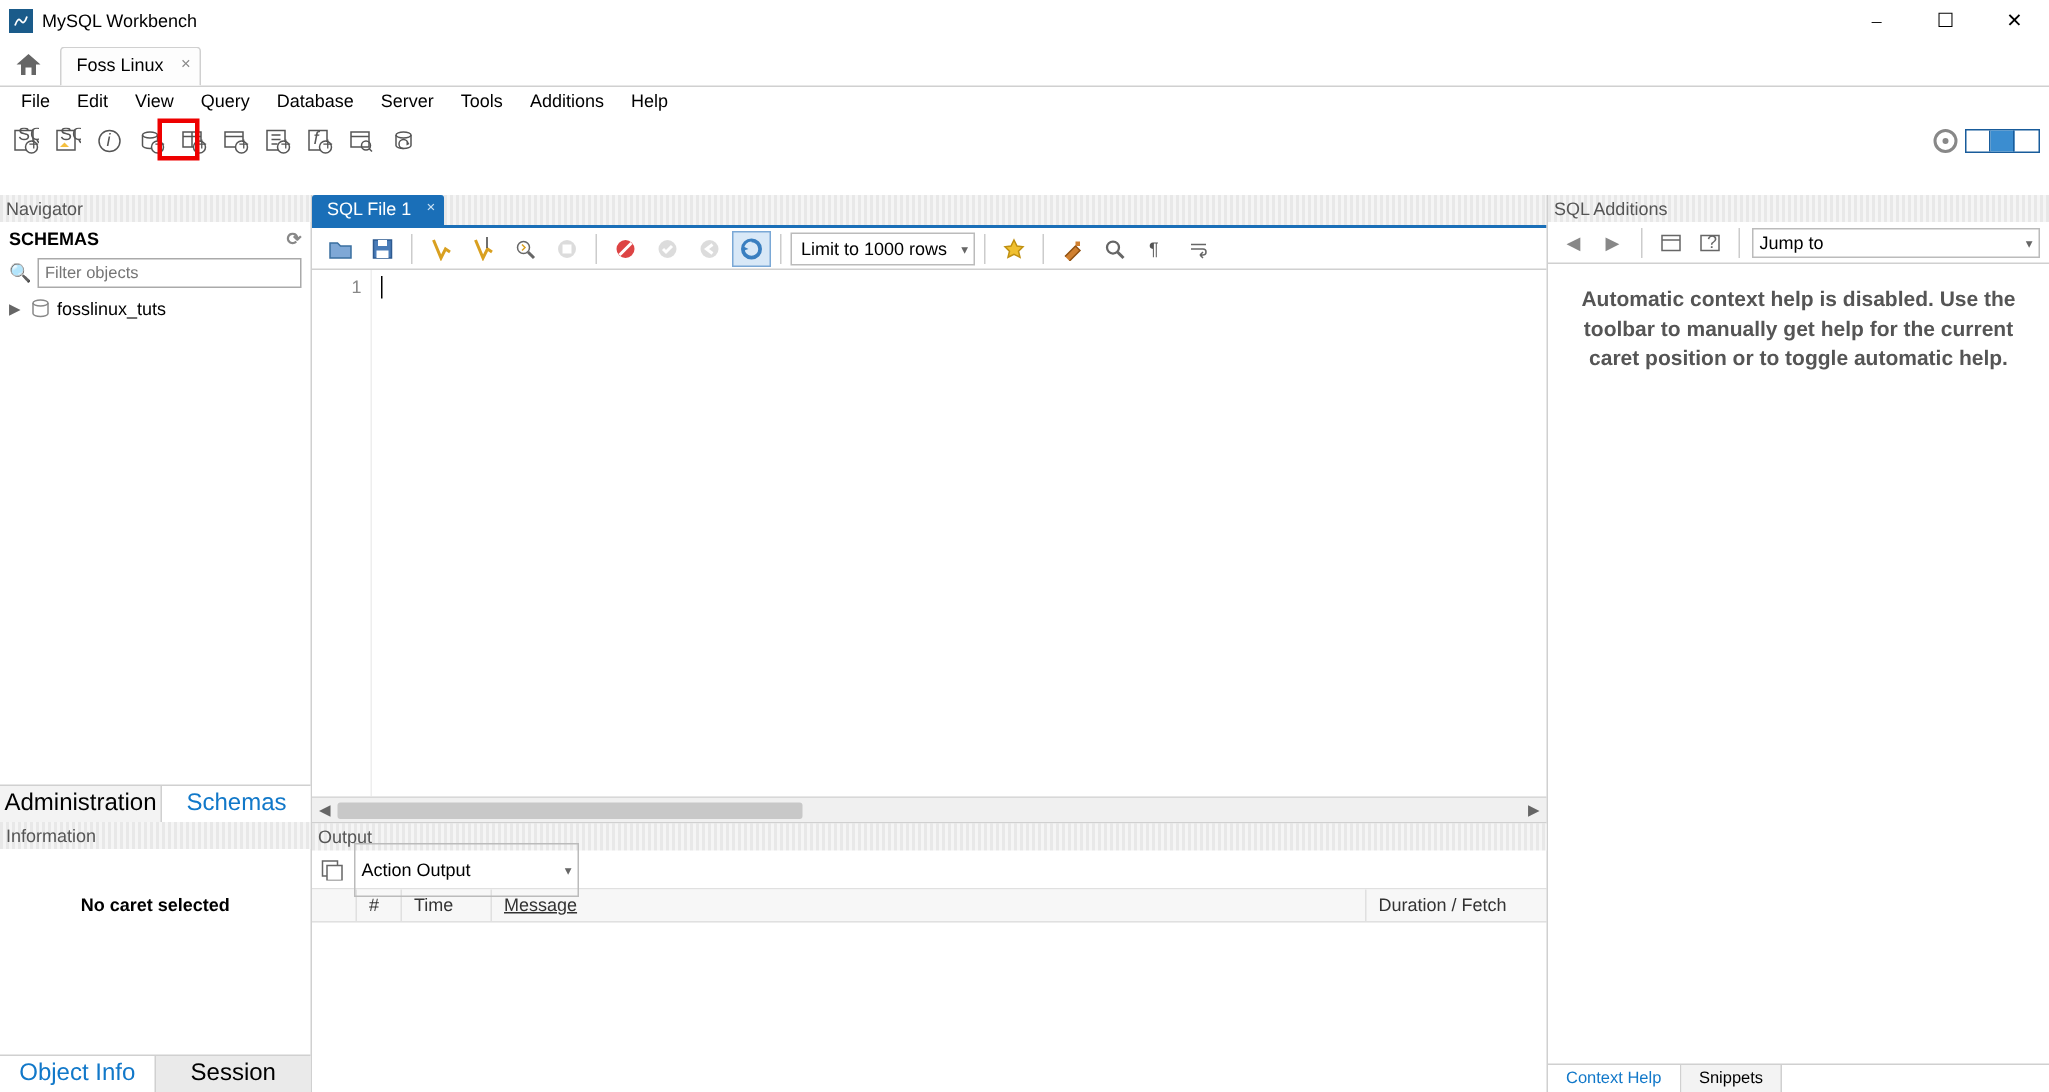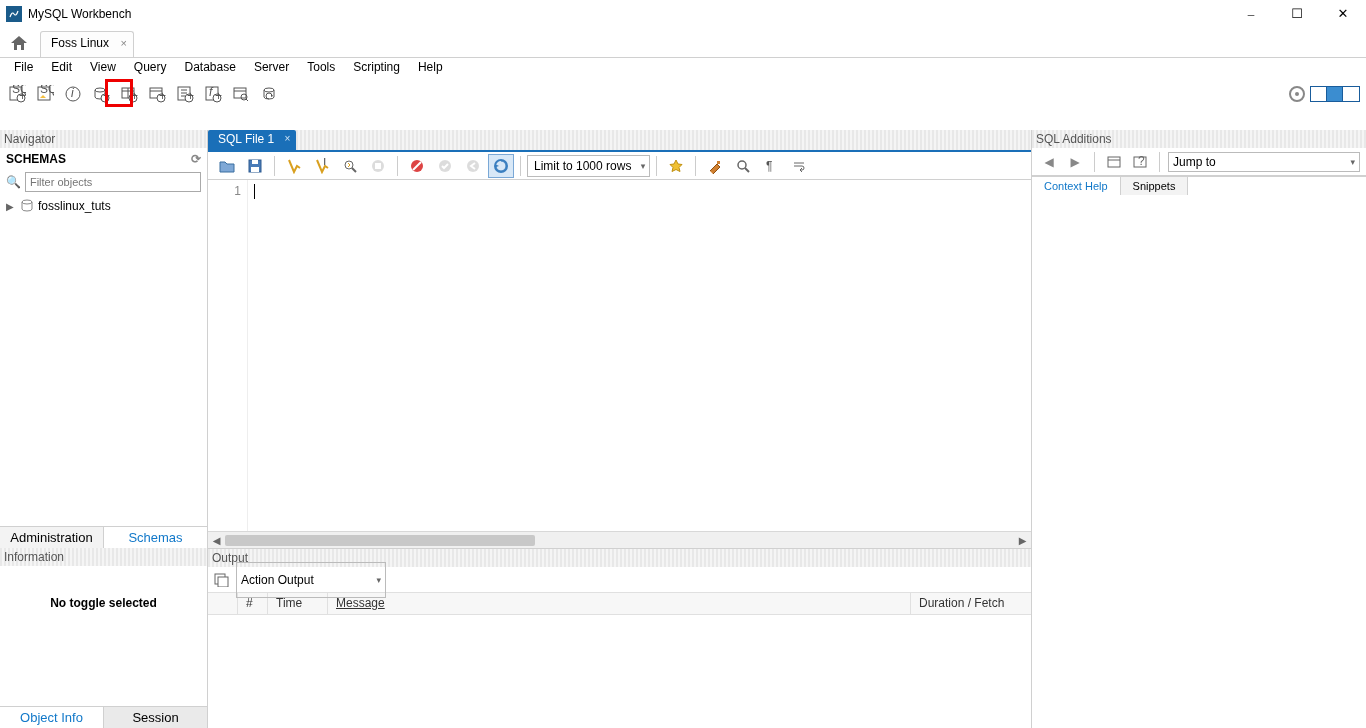--- a/index.html
+++ b/index.html
@@ -33,21 +33,21 @@
 .sidebar-left { width: 208px; display:flex; flex-direction:column; border-right:1px solid #d0d0d0;}
 .panel-header { height:18px; background: repeating-linear-gradient(90deg,#e8e8e8 0 2px,#f5f5f5 2px 4px); font-size:11px; color:#555; padding-left:4px; display:flex;align-items:center; position:relative;}
 .schemas-head { height:22px; display:flex; align-items:center; padding:2px 6px; font-weight:bold; font-size:11px; justify-content:space-between;}
 .filter-row { display:flex; align-items:center; padding:2px 6px; gap:4px;}
 .filter-row input { flex:1; height:20px; border:1px solid #aaa; padding:0 4px; font-size:11px;}
 .schema-tree { flex:1; padding:4px 6px; overflow:auto; font-size:12px;}
 .tree-item { display:flex; align-items:center; gap:4px; padding:1px 0;}
 .tree-arrow { color:#666; font-size:10px; width:10px; }
 .db-icon { width:14px;height:14px; display:inline-flex;align-items:center;justify-content:center; }
 .nav-tabs { display:flex; border-top:1px solid #d0d0d0;}
-.nav-tab { flex:1; text-align:center; padding:3px; font-size:13px; background:#f3f3f3; border-right:1px solid #d0d0d0;}
+.nav-tab { flex:1; text-align:center; padding:3px; font-size:16px; background:#f3f3f3; border-right:1px solid #d0d0d0;}
 .nav-tab:last-child{border-right:none;}
 .nav-tab.active { color:#1178c9; background:#fff;}
 .info-panel { height:180px; display:flex; flex-direction:column;}
 .info-body { flex:1; display:flex; align-items:flex-start; justify-content:center; padding-top:30px; font-weight:bold; font-size:12px;}
 
 .center { flex:1; display:flex; flex-direction:column; min-width:0;}
 .sql-tabrow { height:22px; background: repeating-linear-gradient(90deg,#e8e8e8 0 2px,#f5f5f5 2px 4px); display:flex; align-items:flex-end; border-bottom:2px solid #1a6fb8;text-align:center;}
 .sql-tab { height:20px; background:#1a6fb8; color:#fff; padding:2px 22px 2px 10px; font-size:11px; position:relative; border-radius:2px 2px 0 0;}
 .sql-tab .close{ position:absolute;right:6px;top:3px;font-size:10px;color:#cfe4f5;}
 .sql-toolbar { height:28px; border-bottom:1px solid #d0d0d0; display:flex; align-items:center; padding:0 6px; gap:2px;}
@@ -117,21 +117,21 @@
 </div>
 
 <div class="menubar">
   <div class="item">File</div>
   <div class="item">Edit</div>
   <div class="item">View</div>
   <div class="item">Query</div>
   <div class="item">Database</div>
   <div class="item">Server</div>
   <div class="item">Tools</div>
-  <div class="item">Scripting</div>
+  <div class="item">Additions</div>
   <div class="item">Help</div>
 </div>
 
 <div class="maintoolbar">
   <div class="tbbtn">
       <svg width="18" height="18">
         <rect x="2" y="2" width="12" height="13" fill="none" stroke="#555"></rect>
         <text x="4" y="8" font-size="5" fill="#555">SQL</text>
         <circle cx="13" cy="13" r="4" fill="#fff" stroke="#555"></circle>
         <text x="11" y="15" font-size="6" fill="#555">+</text>
@@ -250,21 +250,21 @@
       </div>
     </div>
     <div class="nav-tabs">
       <div class="nav-tab">Administration</div>
       <div class="nav-tab active">Schemas</div>
     </div>
     <div class="info-panel">
       <div class="panel-header">
           <span>Information</span>
         </div>
-      <div class="info-body">No toggle selected</div>
+      <div class="info-body">No caret selected</div>
       <div class="nav-tabs">
         <div class="nav-tab active">Object Info</div>
         <div class="nav-tab" style="background:#eaeaea;">Session</div>
       </div>
     </div>
   </div>
 
   <div class="center">
     <div class="sql-tabrow">
       <div class="sql-tab">
@@ -429,19 +429,20 @@
           <svg width="16" height="16">
             <rect x="2" y="3" width="12" height="10" fill="none" stroke="#666"></rect>
             <text x="6" y="11" font-size="8" fill="#666">?</text>
           </svg>
         </div>
       <div class="sep"></div>
       <div class="jump-sel">
           <span>Jump to</span>
         </div>
     </div>
+    <div class="help-body">Automatic context help is disabled. Use the toolbar to manually get help for the current caret position or to toggle automatic help.</div>
     <div class="help-tabs">
       <div class="help-tab active">Context Help</div>
       <div class="help-tab">Snippets</div>
     </div>
   </div>
 
 </div>
 
 </body></html>

